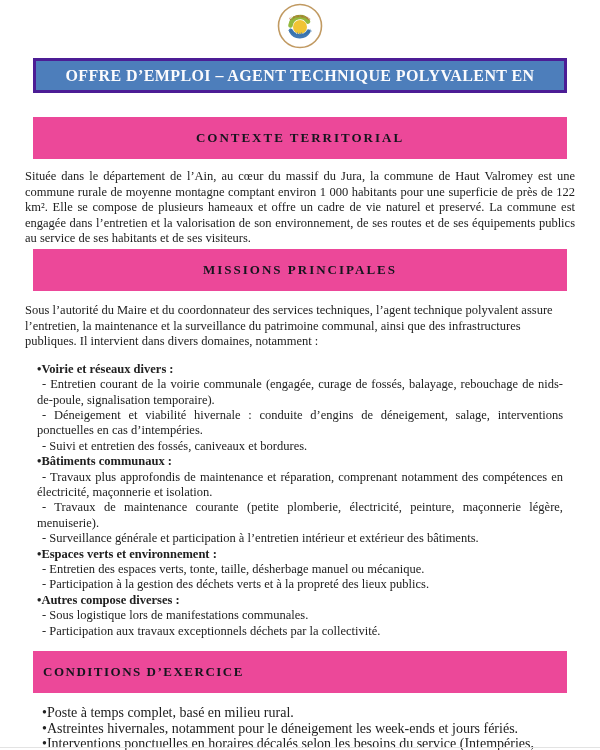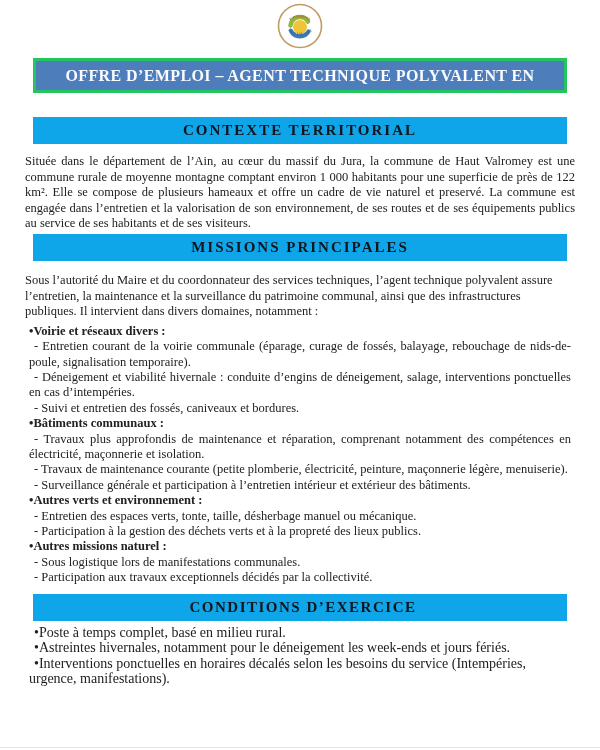--- a/index.html
+++ b/index.html
@@ -6,40 +6,40 @@
   body{
     width:600px;height:750px;background:#ffffff;position:relative;overflow:hidden;
     font-family:"Liberation Serif","DejaVu Serif",serif;color:#212121;
   }
   .page{padding:3px 25px 0 25px;}
 
   .logo-wrap{text-align:center;height:46px;margin-bottom:9px;}
   .logo-wrap svg{display:inline-block;}
 
   .banner{
-    margin:0 8px;background:#4d7ebb;border:3px solid #22c55e;color:#fbfbfd;
+    margin:0 8px;background:#4d7ebb;border:3px solid #4c1d95;color:#fbfbfd;
     text-align:center;font-weight:bold;font-size:16px;line-height:25px;
     padding:2px 10px;letter-spacing:0.4px;
   }
 
   .section-bar{
-    margin:24px 8px 0 8px;background:#0ea5e9;color:#15151d;
-    font-weight:bold;font-size:15px;letter-spacing:2px;
-    text-align:center;padding:5px 4px;
+    margin:24px 8px 0 8px;background:#ec4899;color:#15151d;
+    font-weight:bold;font-size:13px;letter-spacing:2px;
+    text-align:center;padding:13px 4px;
   }
   .section-bar.left{text-align:left;padding-left:10px;letter-spacing:1.5px;}
   .section-bar.missions{margin-top:2px;}
-  .section-bar.conditions{margin-top:8px;text-align:center;}
+  .section-bar.conditions{margin-top:8px;}
 
   .para{
     font-size:12.5px;line-height:15.6px;margin:10px 0 0 0;
   }
   .para.justify{text-align:justify;}
 
-  ul.plain{list-style:none;margin:4px;padding:0;}
+  ul.plain{list-style:none;margin:12px;padding:0;}
 
   .missions-list{margin-top:9px;font-size:12.5px;line-height:15.4px;}
   .missions-list li{text-align:justify;}
   .missions-list .group-title{font-weight:bold;}
   .missions-list .group-title::before{content:"\2022 ";}
   .missions-list .sub-item{text-indent:5px;}
   .missions-list .sub-item::before{content:"- ";}
 
   .conditions-list{margin-top:13px;font-size:14px;line-height:15.6px;}
   .conditions-list li{text-indent:5px;}
@@ -80,36 +80,36 @@
   <div class="section-bar">CONTEXTE TERRITORIAL</div>
 
   <p class="para justify">Située dans le département de l’Ain, au cœur du massif du Jura, la commune de Haut Valromey est une commune rurale de moyenne montagne comptant environ 1 000 habitants pour une superficie de près de 122 km². Elle se compose de plusieurs hameaux et offre un cadre de vie naturel et preservé. La commune est engagée dans l’entretien et la valorisation de son environnement, de ses routes et de ses équipements publics au service de ses habitants et de ses visiteurs.</p>
 
   <div class="section-bar missions">MISSIONS PRINCIPALES</div>
 
   <p class="para" style="margin-top:12px">Sous l’autorité du Maire et du coordonnateur des services techniques, l’agent technique polyvalent assure l’entretien, la maintenance et la surveillance du patrimoine communal, ainsi que des infrastructures publiques. Il intervient dans divers domaines, notamment :</p>
 
   <ul class="plain missions-list">
     <li class="group-title">Voirie et réseaux divers :</li>
-    <li class="sub-item">Entretien courant de la voirie communale (éparage, curage de fossés, balayage, rebouchage de nids-de-poule, signalisation temporaire).</li>
+    <li class="sub-item">Entretien courant de la voirie communale (engagée, curage de fossés, balayage, rebouchage de nids-de-poule, signalisation temporaire).</li>
     <li class="sub-item">Déneigement et viabilité hivernale : conduite d’engins de déneigement, salage, interventions ponctuelles en cas d’intempéries.</li>
     <li class="sub-item">Suivi et entretien des fossés, caniveaux et bordures.</li>
 
     <li class="group-title">Bâtiments communaux :</li>
     <li class="sub-item">Travaux plus approfondis de maintenance et réparation, comprenant notamment des compétences en électricité, maçonnerie et isolation.</li>
     <li class="sub-item">Travaux de maintenance courante (petite plomberie, électricité, peinture, maçonnerie légère, menuiserie).</li>
     <li class="sub-item">Surveillance générale et participation à l’entretien intérieur et extérieur des bâtiments.</li>
 
-    <li class="group-title">Autres verts et environnement :</li>
+    <li class="group-title">Espaces verts et environnement :</li>
     <li class="sub-item">Entretien des espaces verts, tonte, taille, désherbage manuel ou mécanique.</li>
     <li class="sub-item">Participation à la gestion des déchets verts et à la propreté des lieux publics.</li>
 
-    <li class="group-title">Autres missions naturel :</li>
+    <li class="group-title">Autres compose diverses :</li>
     <li class="sub-item">Sous logistique lors de manifestations communales.</li>
-    <li class="sub-item">Participation aux travaux exceptionnels décidés par la collectivité.</li>
+    <li class="sub-item">Participation aux travaux exceptionnels déchets par la collectivité.</li>
   </ul>
 
   <div class="section-bar left conditions">CONDITIONS D’EXERCICE</div>
 
   <ul class="plain conditions-list">
     <li>Poste à temps complet, basé en milieu rural.</li>
     <li>Astreintes hivernales, notamment pour le déneigement les week-ends et jours fériés.</li>
     <li>Interventions ponctuelles en horaires décalés selon les besoins du service (Intempéries, urgence, manifestations).</li>
   </ul>
 

